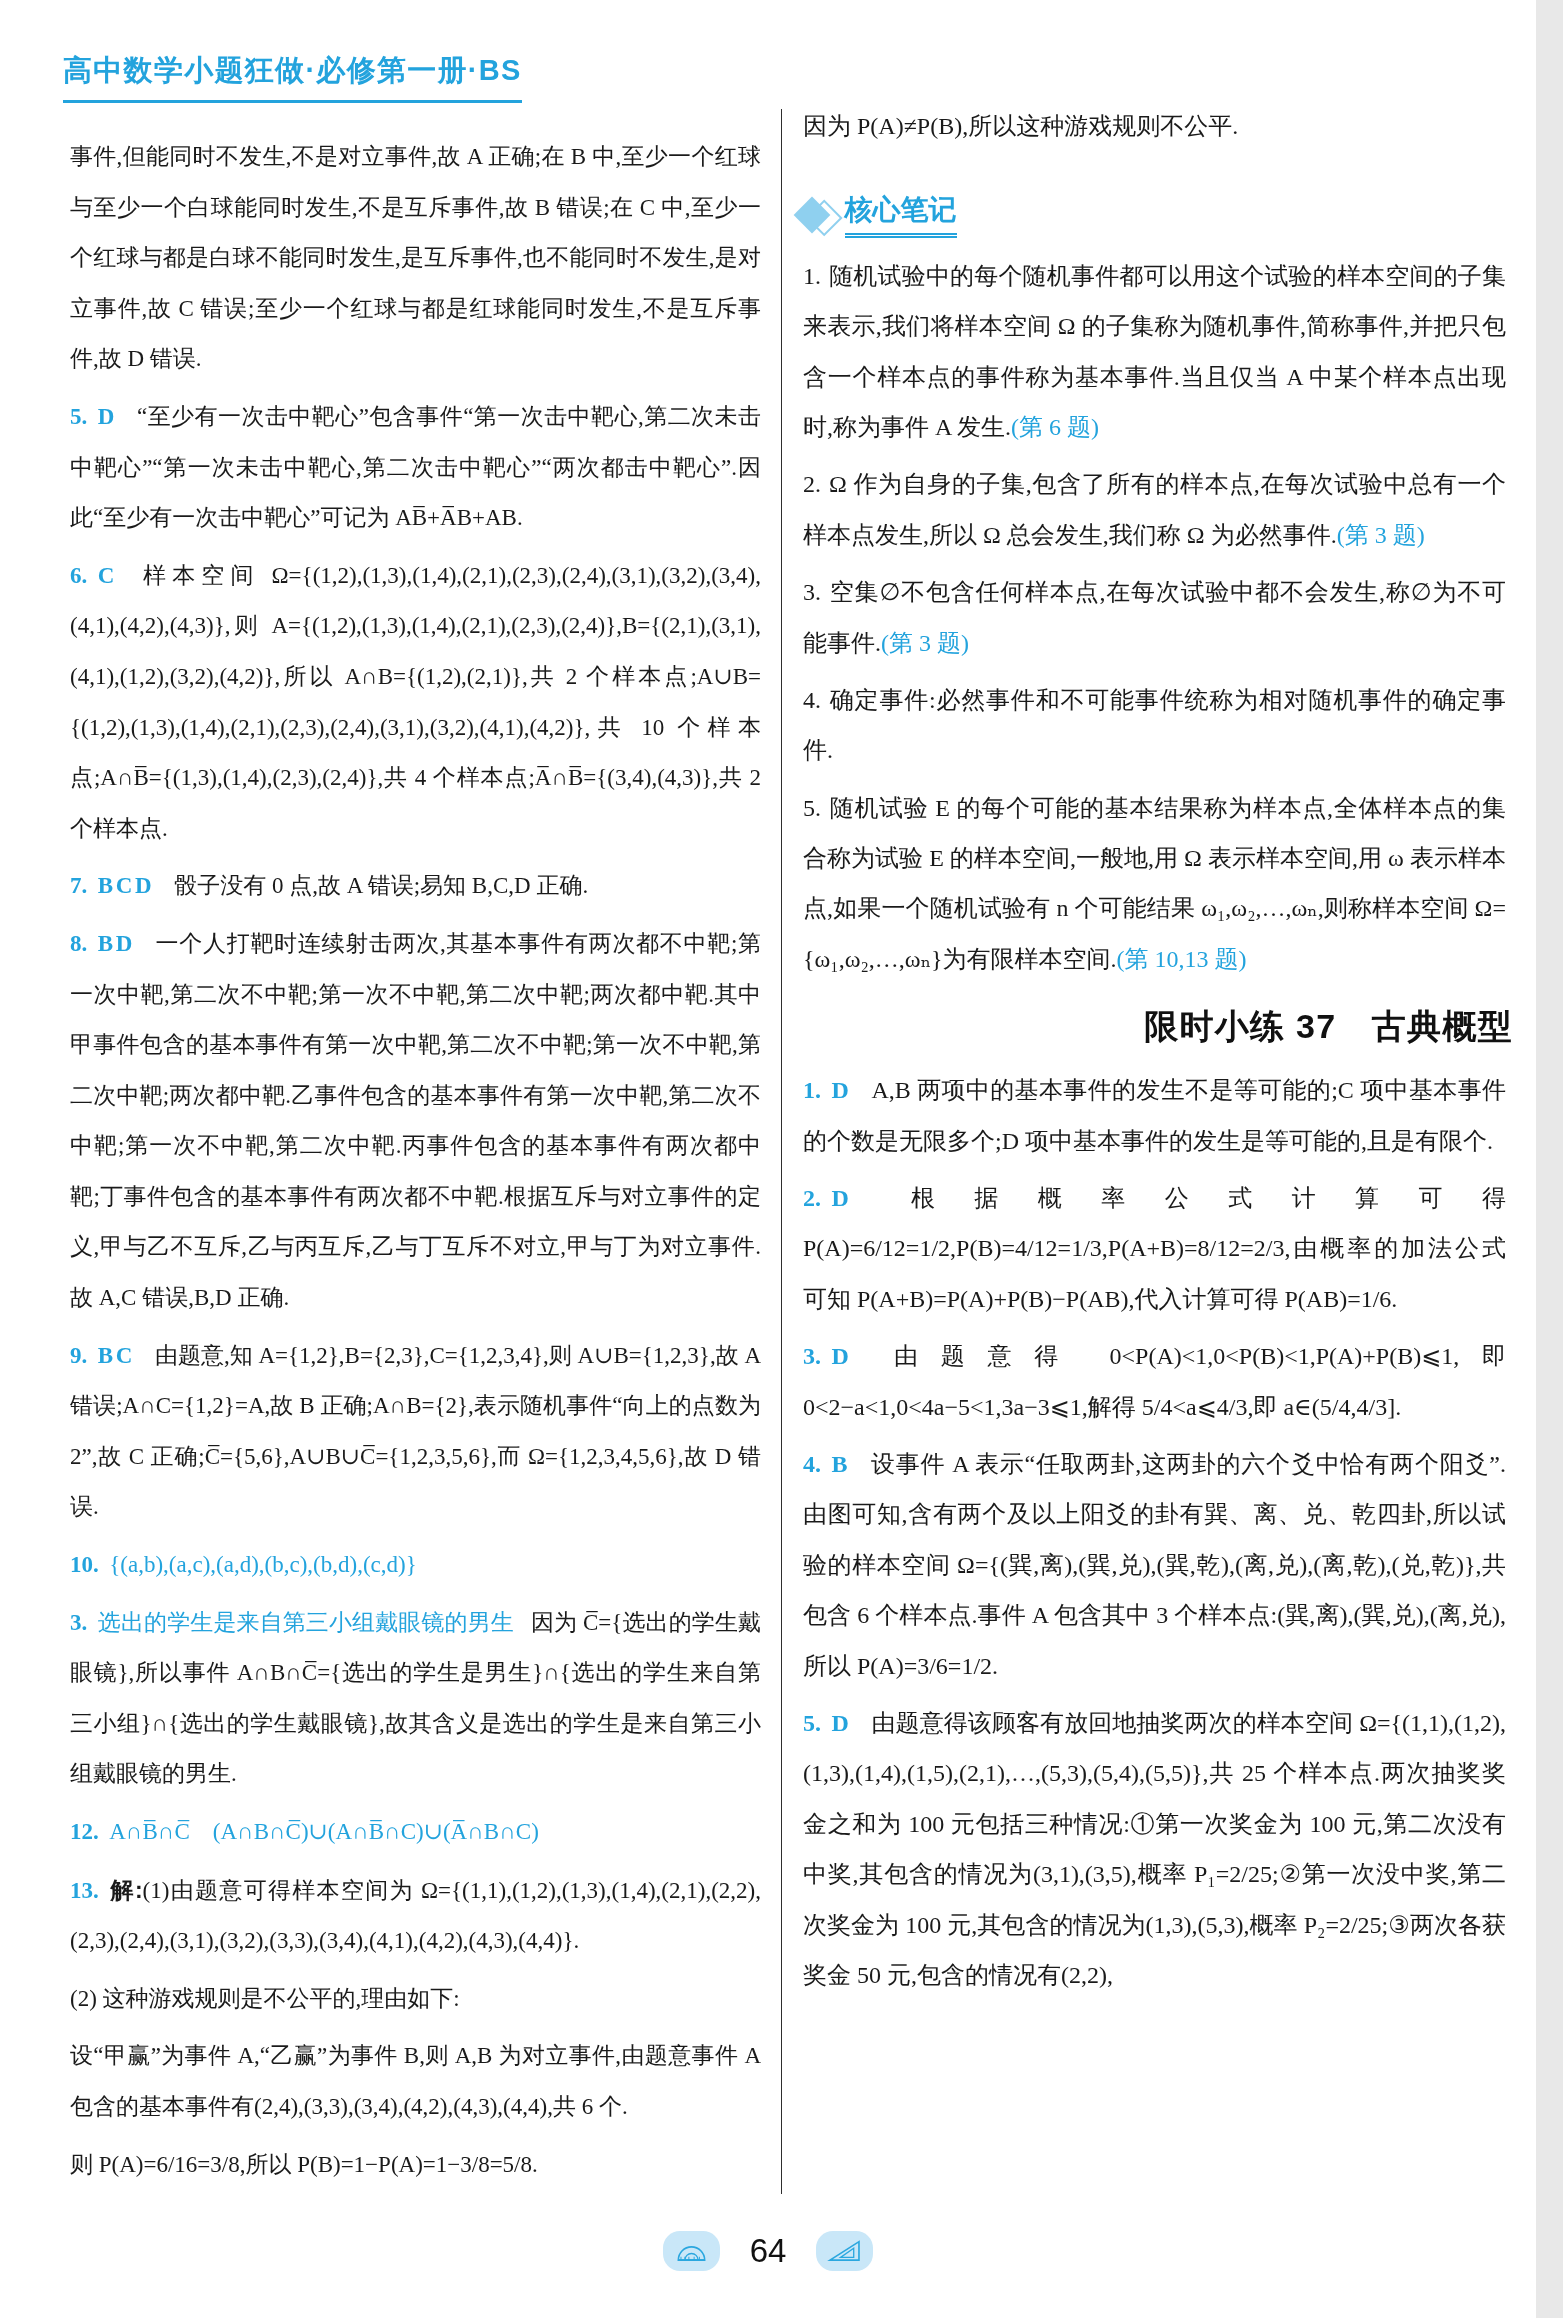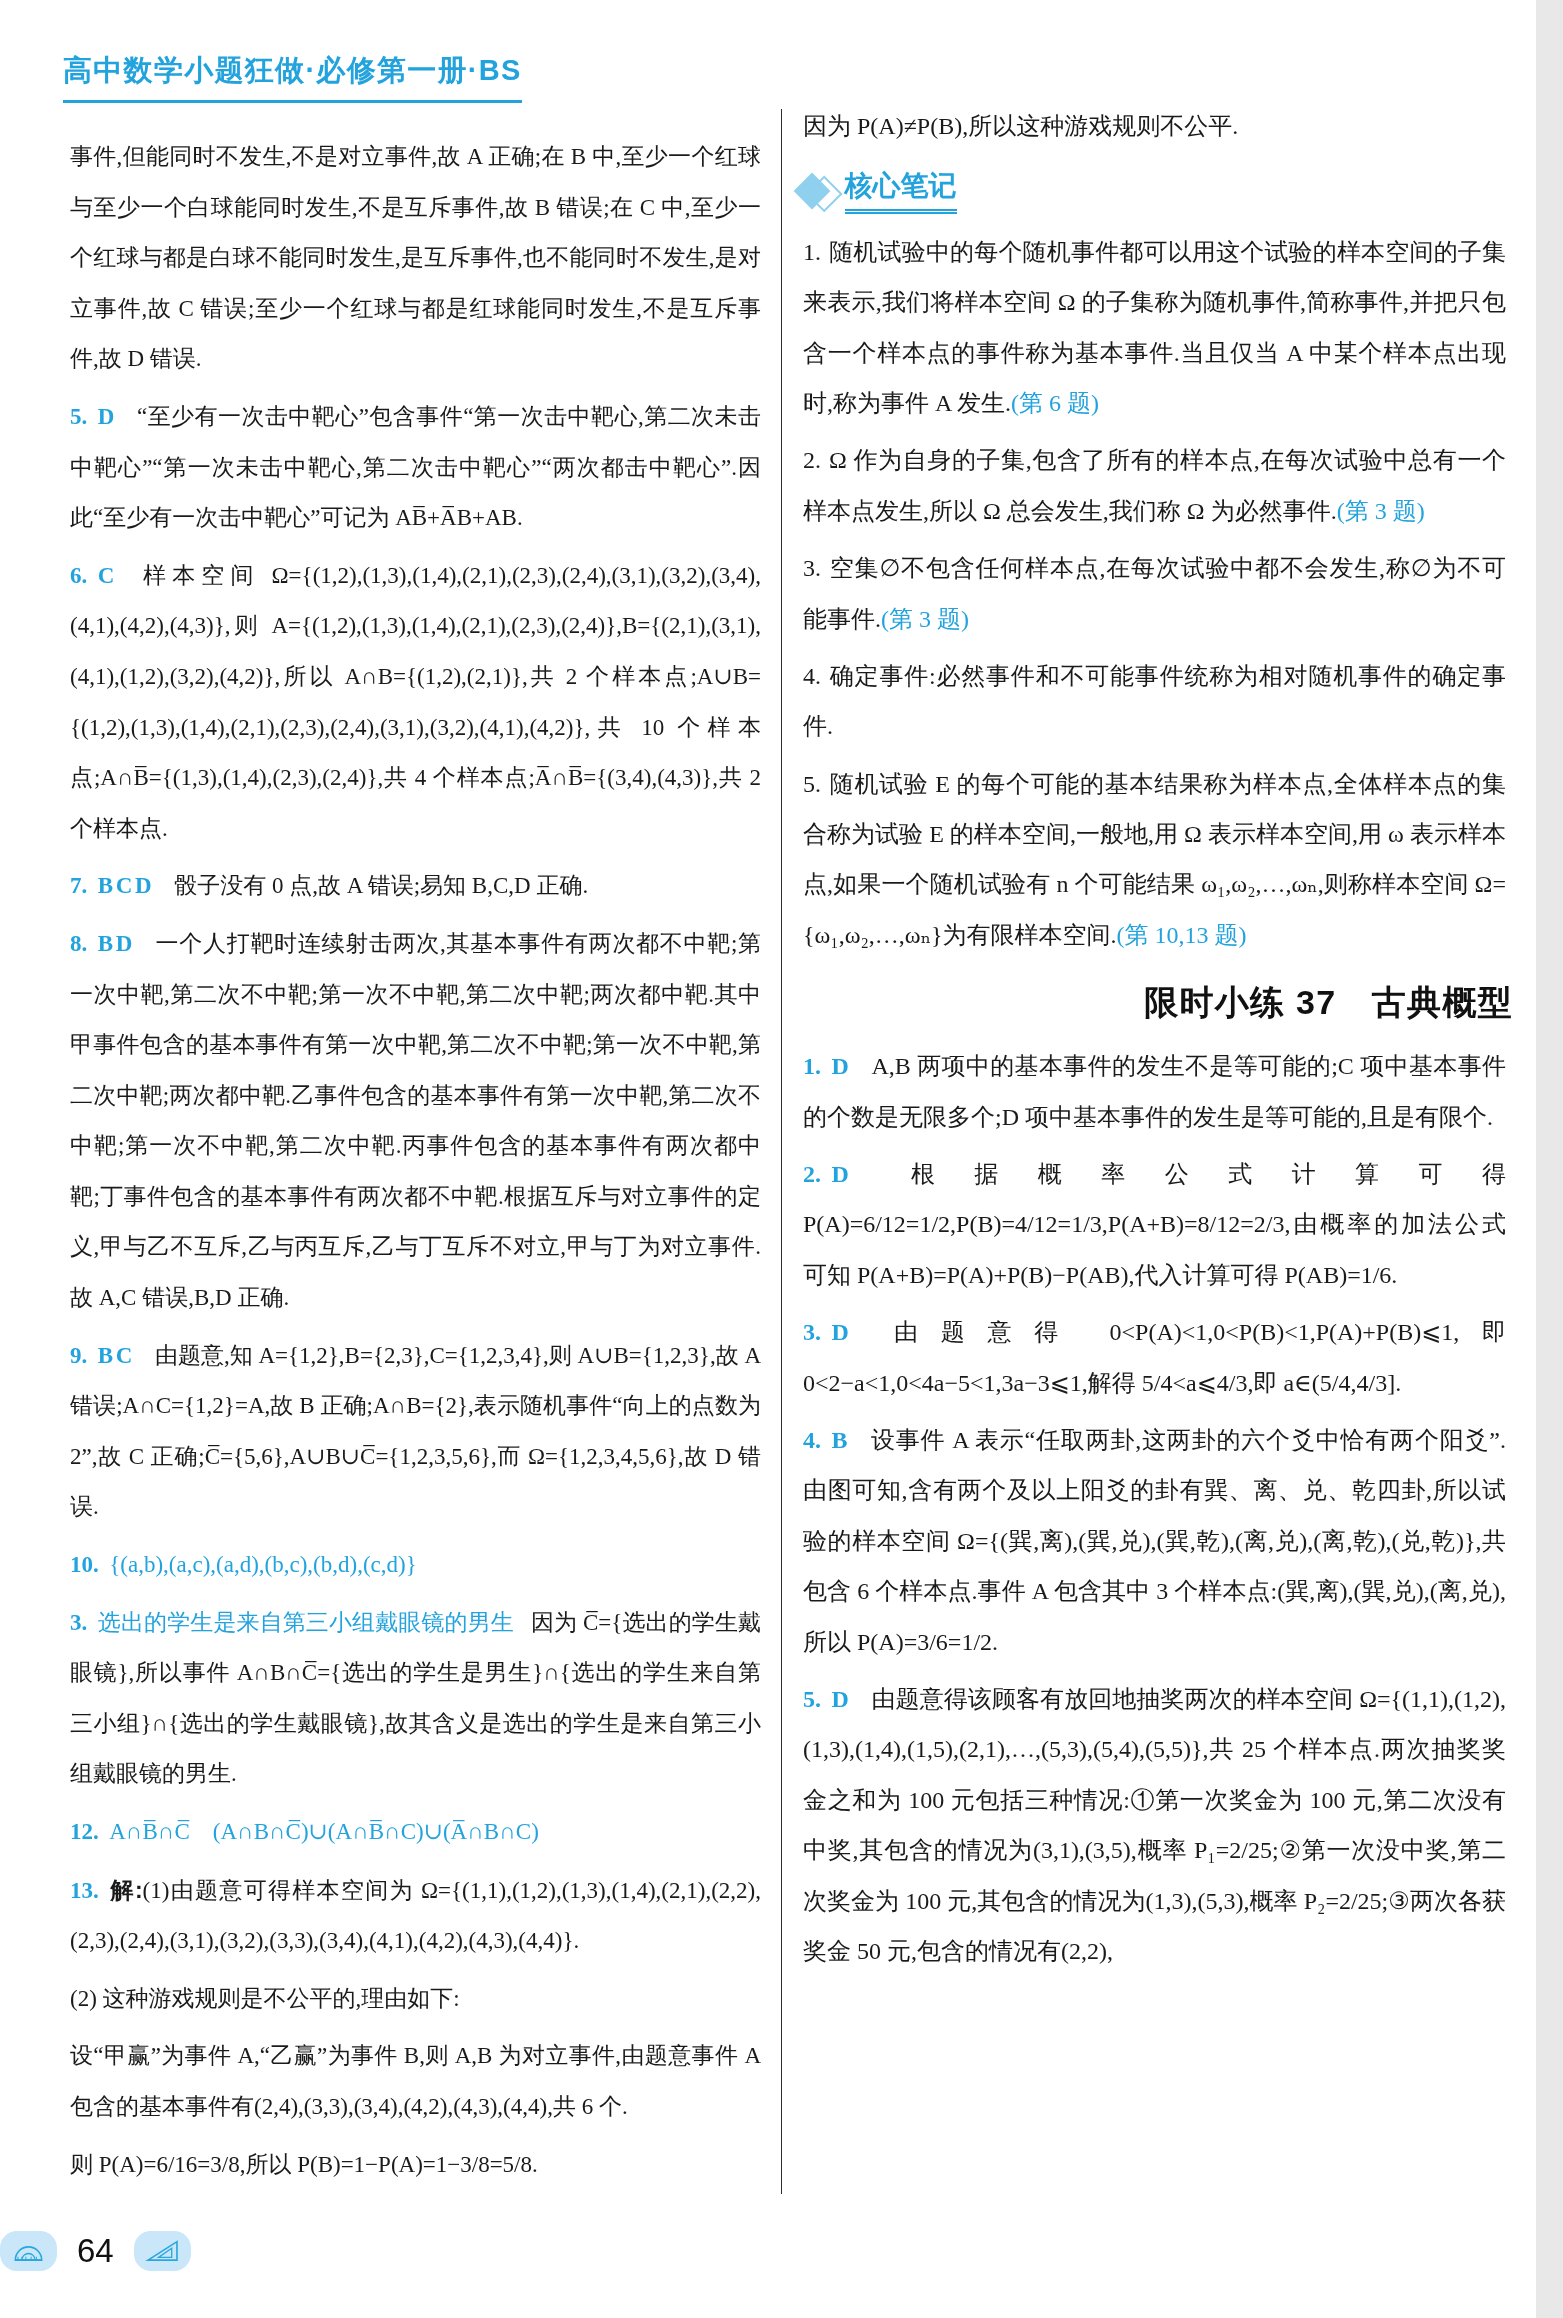--- a/index.html
+++ b/index.html
@@ -30,39 +30,39 @@
   .num{color:#23a3dd;font-weight:bold;margin-right:10.5px;}
   .ans{color:#23a3dd;font-weight:bold;letter-spacing:2.6px;margin-right:20px;}
   .blue{color:#23a3dd;margin-right:17px;}
   .label{font-weight:bold;font-family:"Liberation Sans","DejaVu Sans",sans-serif;}
   .ref{color:#23a3dd;}
   .nnum{margin-right:8px;}
   .notes-header{display:flex;align-items:flex-end;margin:17px 0 13px 0;}
   .notes-title{
     color:#23a3dd;font-weight:bold;font-size:28px;
     font-family:"Liberation Sans","DejaVu Sans",sans-serif;
-    border-bottom:5.3px double #23a3dd;padding-bottom:4px;line-height:1.3;
+    border-bottom:5.3px double #23a3dd;padding-bottom:4px;line-height:1.3;margin-top:24px;
   }
   .diamond-wrap{position:relative;width:42px;height:42px;margin-right:6.6px;flex:0 0 auto;}
   .diamond-back{
     position:absolute;left:14.5px;top:9.2px;width:22.4px;height:22.4px;
     border:2.6px solid #8fd0ef;transform:rotate(45deg);background:#fff;
   }
   .diamond-front{
     position:absolute;left:2.6px;top:6.6px;width:26px;height:26px;
     background:#8fd0ef;transform:rotate(45deg);
   }
   .section-title{
     font-family:"Liberation Sans","DejaVu Sans",sans-serif;
     font-weight:bold;font-size:34px;text-align:right;
     margin:17px 0 13px 0;color:#111;letter-spacing:1.3px;line-height:1.5;
   }
   .footer{
     position:absolute;left:0;top:2231px;width:100%;
-    display:flex;align-items:center;gap:20px;
+    display:flex;justify-content:center;align-items:center;gap:30px;
   }
   .footer-icon{
     width:57px;height:40px;background:#c9e7f8;border-radius:17px;
     display:flex;align-items:center;justify-content:center;
   }
   .page-num{
     font-family:"Liberation Sans","DejaVu Sans",sans-serif;
     font-size:33px;color:#111;
   }
 </style>

